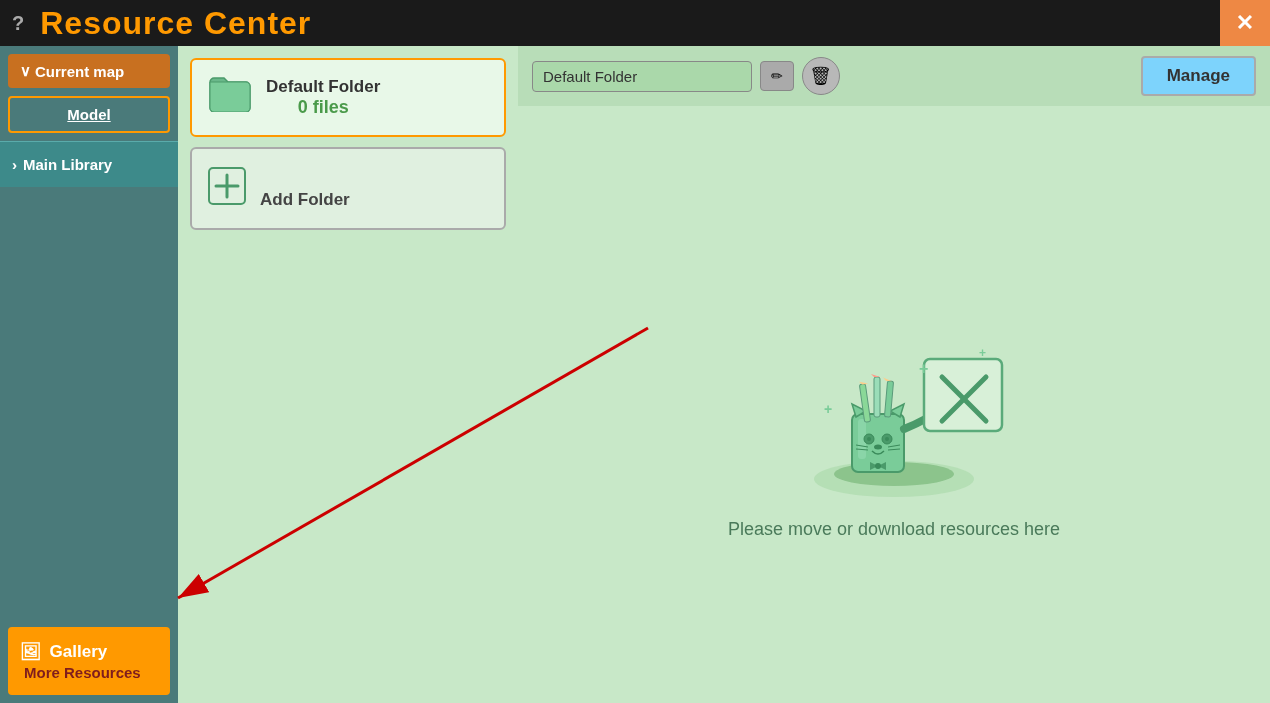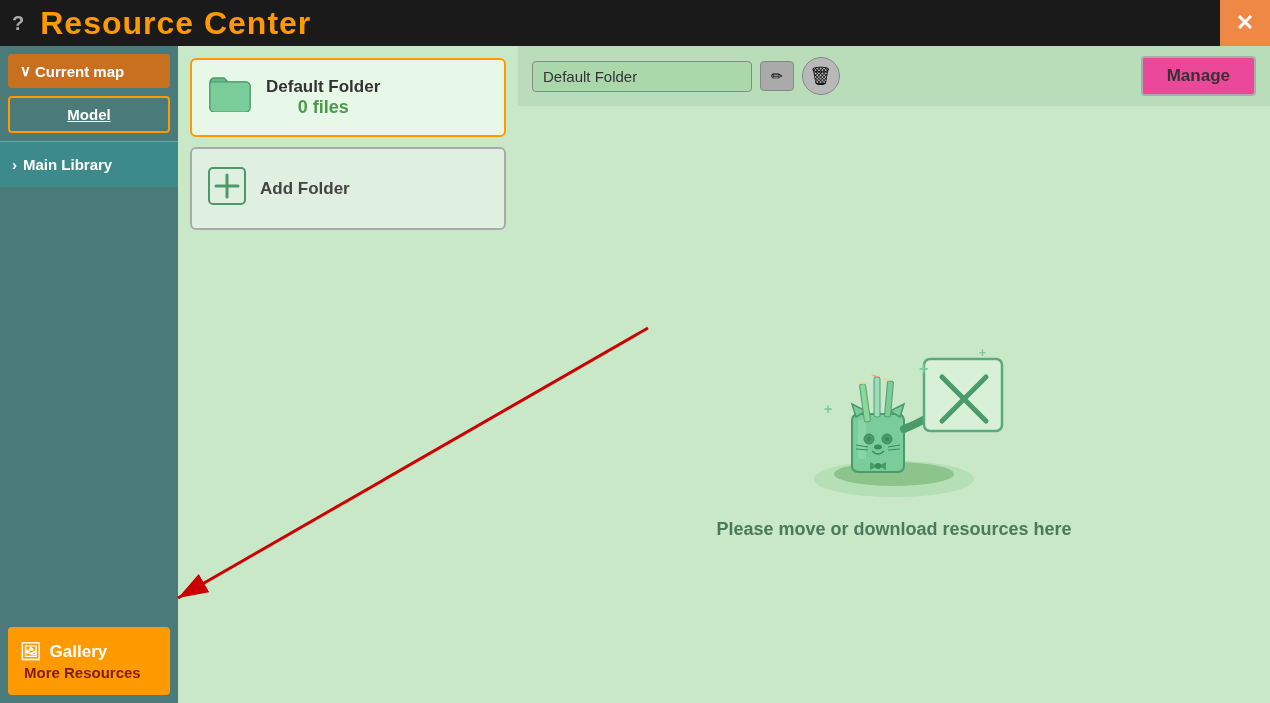--- a/index.html
+++ b/index.html
@@ -178,21 +178,21 @@
       font-weight: bold;
       text-align: center;
     }
 
     .add-folder-item {
       background: #e0f0e0;
       border: 2px solid #aaa;
       border-radius: 6px;
       padding: 18px 16px;
       display: flex;
-      align-items: center;
+      align-items: flex-end;
       gap: 14px;
       cursor: pointer;
     }
     .add-icon {
       font-size: 34px;
       color: #4a9a6a;
       font-weight: 300;
       line-height: 1;
     }
     .add-label {
@@ -246,21 +246,21 @@
       height: 38px;
       cursor: pointer;
       font-size: 18px;
       display: flex;
       align-items: center;
       justify-content: center;
     }
 
     #manage-btn {
       margin-left: auto;
-      background: #ec4899;
+      background: #7dd3fc;
       border: 2px solid #aaa;
       border-radius: 4px;
       padding: 8px 24px;
       font-size: 17px;
       font-weight: bold;
       cursor: pointer;
       color: #333;
     }
 
     #empty-state {
@@ -277,21 +277,21 @@
       width: 220px;
       height: 230px;
       position: relative;
       margin-bottom: 20px;
     }
 
     .empty-text {
       font-size: 18px;
       color: #4a7a5a;
       text-align: center;
-      font-weight: bold;
+      font-weight: normal;
     }
 
     
     #arrow-annotation {
       position: absolute;
       top: 0;
       left: 0;
       width: 100%;
       height: 100%;
       pointer-events: none;

